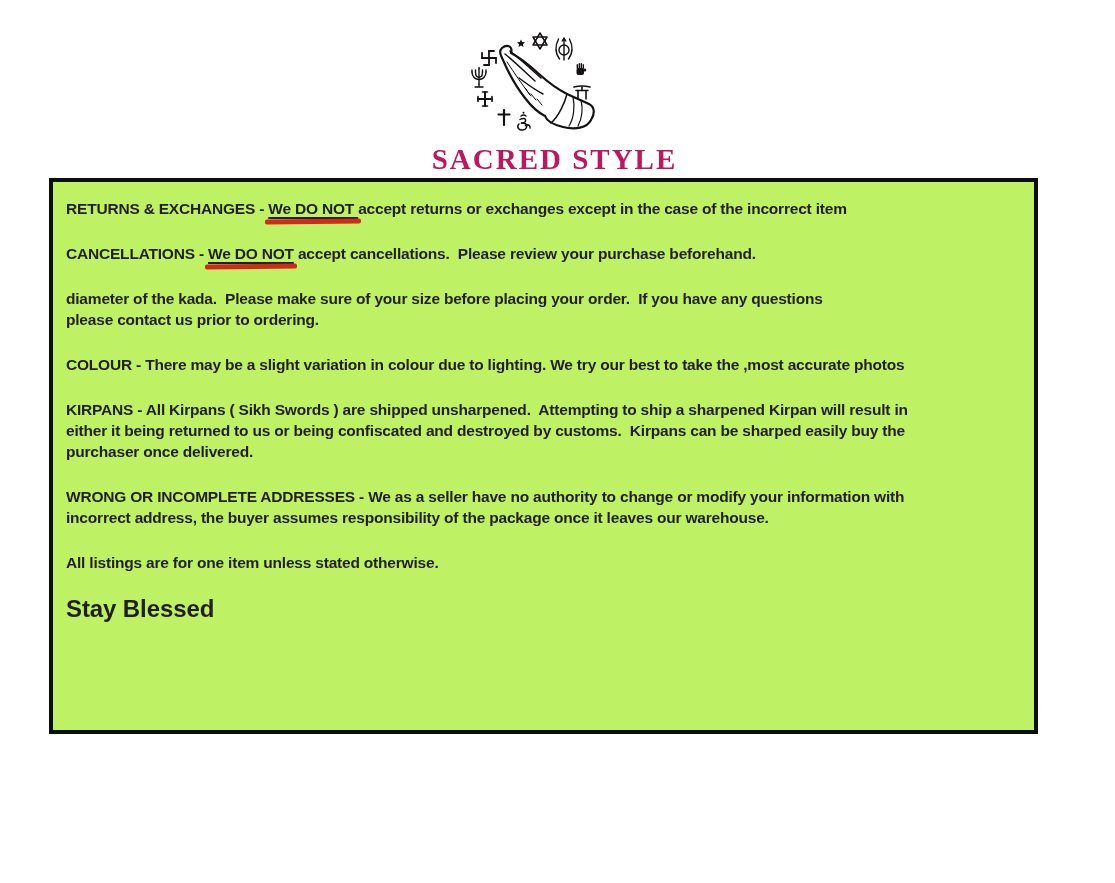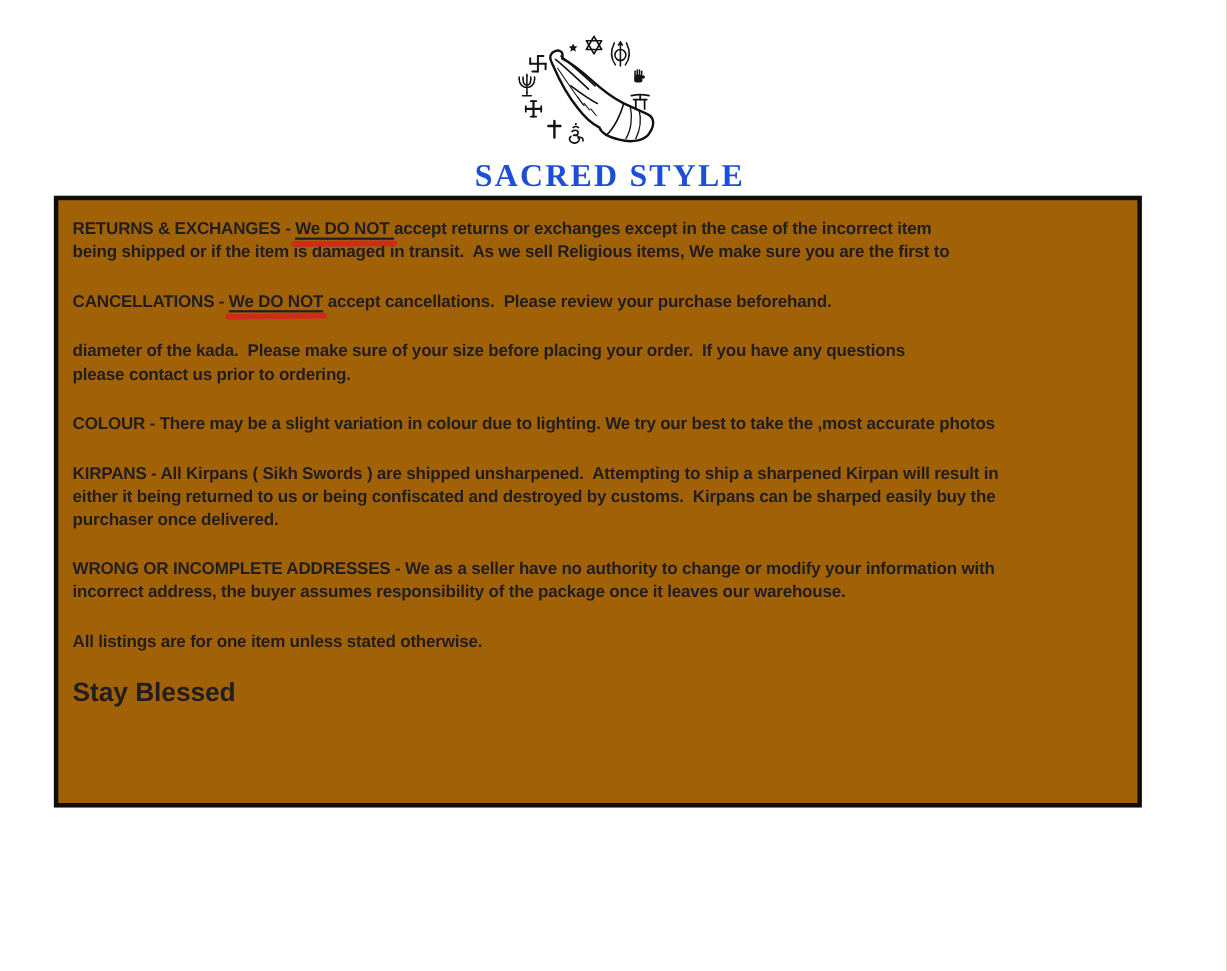--- a/index.html
+++ b/index.html
@@ -21,35 +21,35 @@
     width:1073px;
     text-align:center;
   }
   .logo-svg{display:inline-block;}
   .brand-name{
     margin-top:1px;
     font-family:"Liberation Serif", serif;
     font-weight:700;
     font-size:29px;
     letter-spacing:2px;
-    color:#1d4ed8;
+    color:#be185d;
     white-space:nowrap;
     padding-left:36px;
   }
 
   
   .policy-box{
     position:absolute;
     left:49px;
     top:178px;
     width:989px;
     height:556px;
     box-sizing:border-box;
     border:4px solid #0d0d0d;
-    background:#a16207;
+    background:#bef264;
     padding:16px 14px 0 13px;
   }
   .para{margin:0 0 24px 0;}
   .ln{
     font-weight:700;
     font-size:15.5px;
     line-height:21px;
     letter-spacing:-0.2px;
     color:#221e1f;
     white-space:pre-wrap;
@@ -171,21 +171,20 @@
       </g>
     </svg>
 
     <div class="brand-name">SACRED STYLE</div>
   </div>
 
   <div class="policy-box">
 
     <div class="para">
       <div class="ln"><span>RETURNS &amp; EXCHANGES - </span><span class="marked">We DO NOT </span><span>accept returns or exchanges except in the case of the incorrect item</span></div>
-      <div class="ln">being shipped or if the item is damaged in transit.  As we sell Religious items, We make sure you are the first to</div>
     </div>
 
     <div class="para">
       <div class="ln"><span>CANCELLATIONS - </span><span class="marked">We DO NOT</span><span> accept cancellations.  Please review your purchase beforehand.</span></div>
     </div>
 
     <div class="para">
       <div class="ln">diameter of the kada.  Please make sure of your size before placing your order.  If you have any questions</div>
       <div class="ln">please contact us prior to ordering.</div>
     </div>

